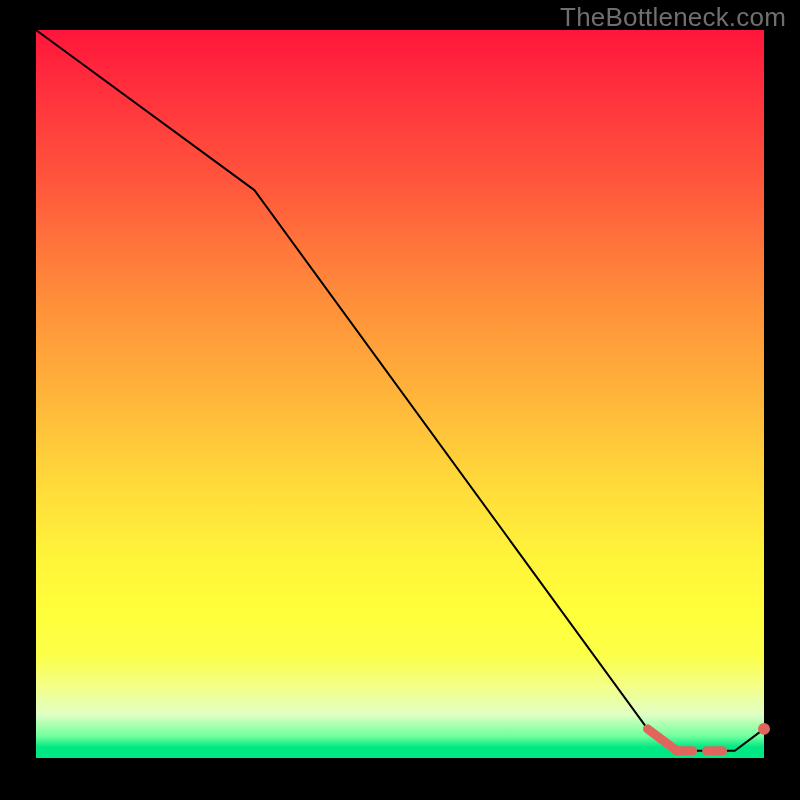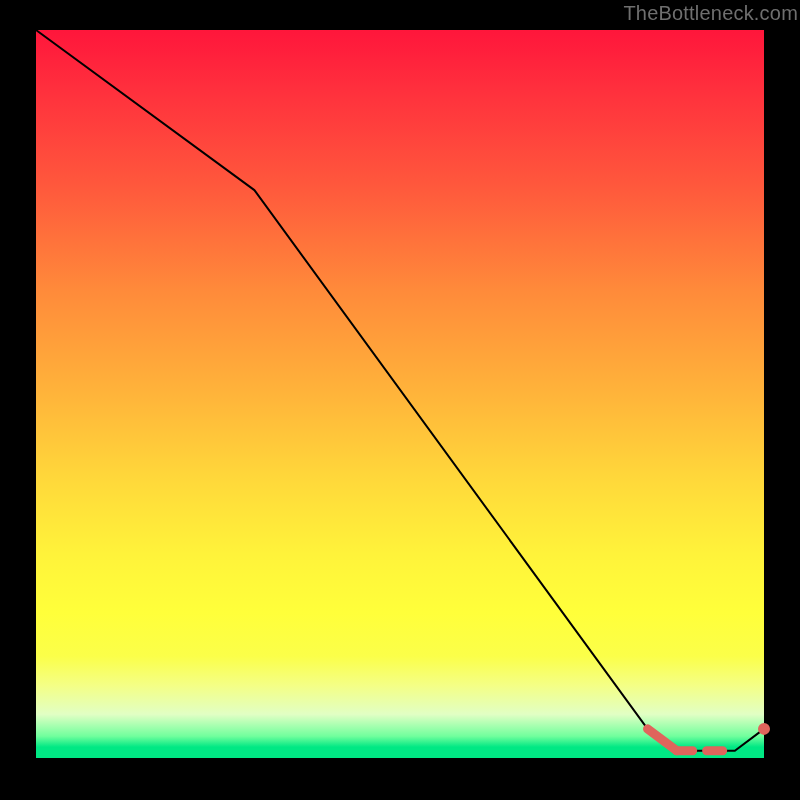--- a/index.html
+++ b/index.html
@@ -13,23 +13,23 @@
   }
   .outer {
     position: relative;
     width: 800px;
     height: 800px;
     background: #000;
   }
   .watermark {
     position: absolute;
     top: 2px;
-    right: 2px;
+    right: 14px;
     color: #6f6f6f;
-    font-size: 20px;
+    font-size: 26px;
     font-weight: 500;
     letter-spacing: 0.2px;
     z-index: 10;
     margin-left: 44px;
   }
   .plot {
     position: absolute;
     left: 36px;
     top: 30px;
     width: 728px;

